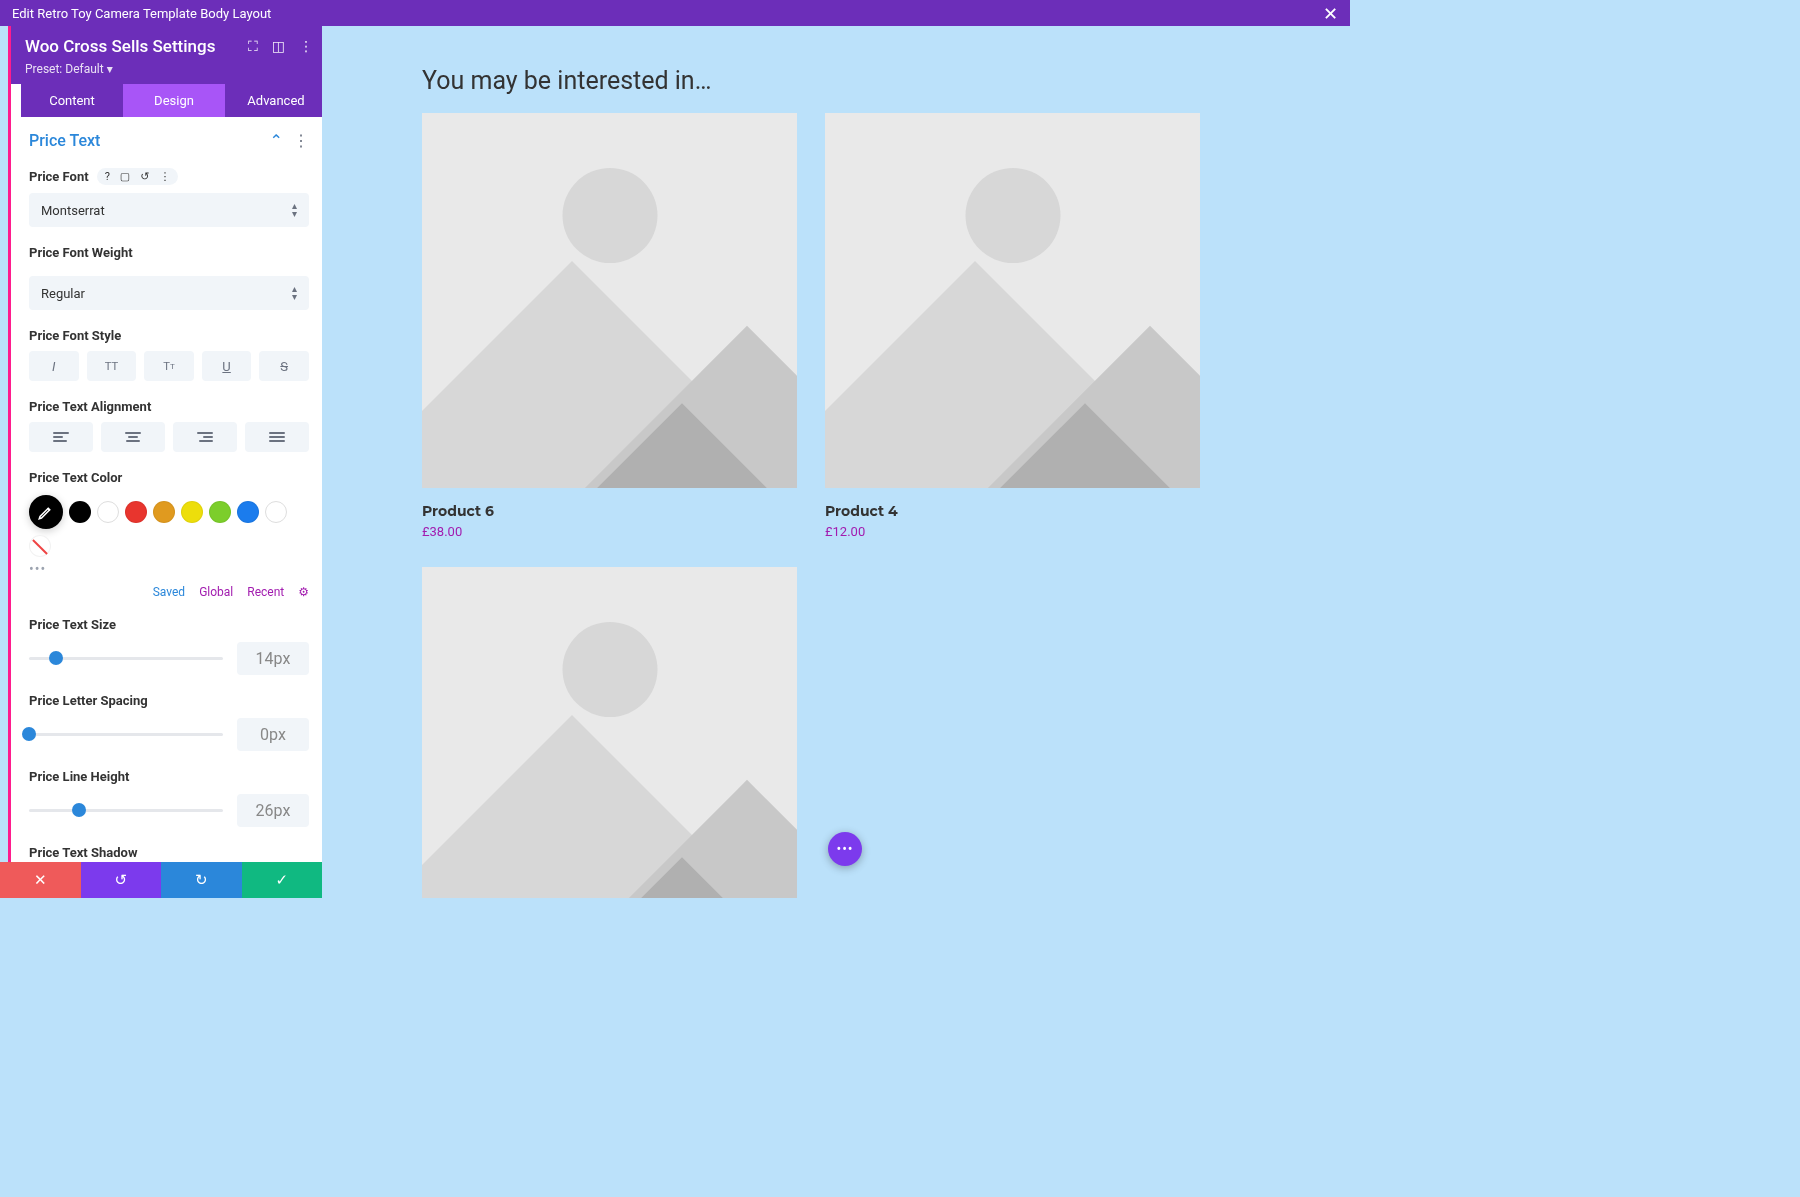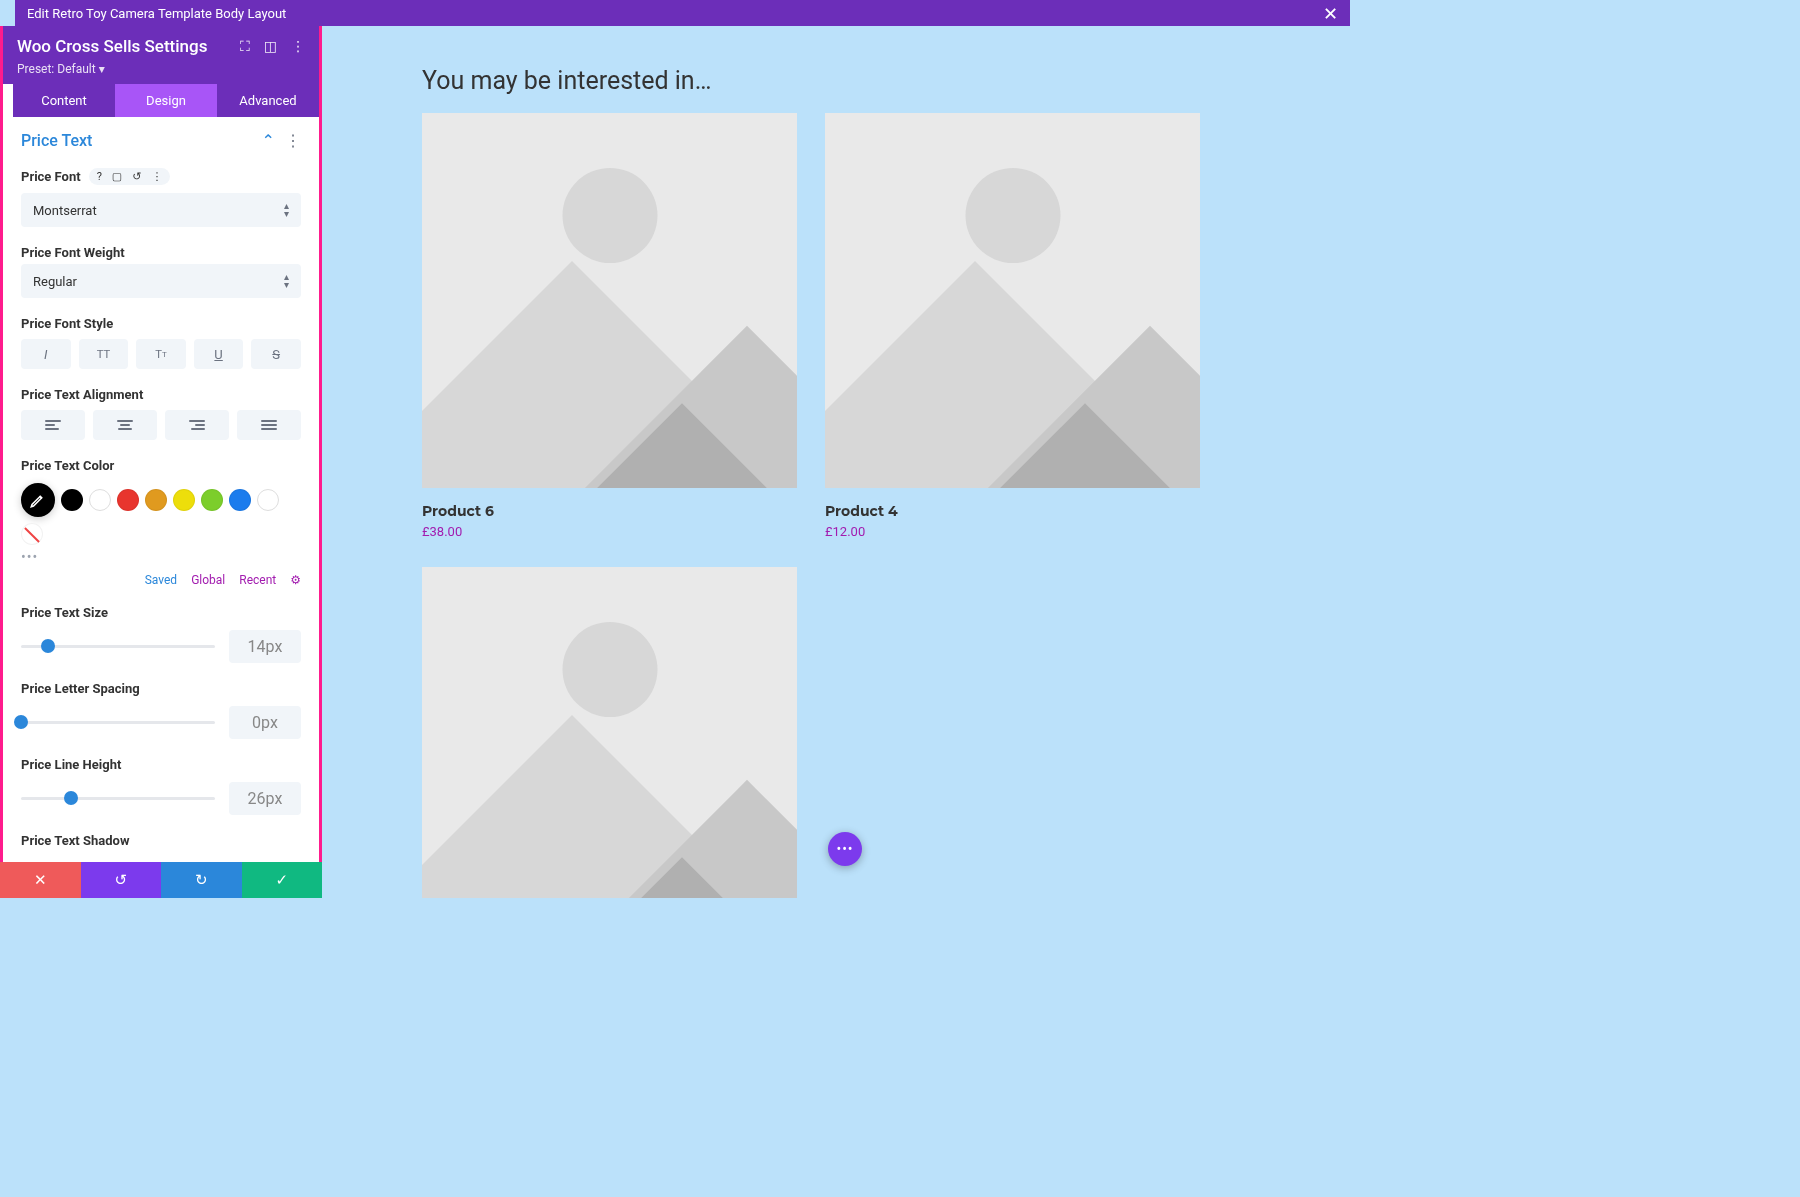--- a/index.html
+++ b/index.html
@@ -1,25 +1,25 @@
 <!DOCTYPE html>
 <html><head>
 <meta charset="utf-8">
 <style>
 * { margin: 0; padding: 0; box-sizing: border-box; font-family: -apple-system, BlinkMacSystemFont, "Segoe UI", Roboto, sans-serif; }
 body { background: #bbe1fa; overflow: hidden; }
 
-.app { width: 1350px; height: 898px; position: relative; padding-left: 15px; }
+.app { width: 1350px; height: 898px; position: relative; }
 
 
 .top-bar { background: #6c2eb9; height: 26px; display: flex; align-items: center; padding: 0 12px; color: #fff; font-size: 13px; justify-content: space-between; }
 .close-x { font-size: 18px; cursor: pointer; }
 
 
-.sidebar { position: absolute; top: 26px; left: 0; width: 322px; height: 872px; display: flex; flex-direction: column; background: #fff; border: 3px solid #ff1b8d; border-top: none; }
+.sidebar { position: absolute; top: 26px; left: 8px; width: 322px; height: 872px; display: flex; flex-direction: column; background: #fff; border: 3px solid #ff1b8d; border-top: none; }
 
 .sidebar-header { background: #6c2eb9; color: #fff; padding: 10px 14px 8px; }
 .sidebar-title-row { display: flex; align-items: center; justify-content: space-between; }
 .sidebar-title { font-size: 17px; font-weight: 500; }
 .sidebar-header-icons { display: flex; gap: 14px; align-items: center; }
 .sidebar-header-icons span { font-size: 14px; cursor: pointer; opacity: 0.9; }
 .preset-row { font-size: 12px; margin-top: 6px; opacity: 0.85; }
 
 .tabs { display: flex; background: #6c2eb9; margin-left: 10px; }
 .tab { flex: 1; text-align: center; padding: 9px 0; color: #fff; font-size: 13px; cursor: pointer; }
@@ -143,21 +143,21 @@
             <span>⋮</span>
           </div>
         </div>
         <div class="select-box">
           <span>Montserrat</span>
           <span class="select-caret">▴<br>▾</span>
         </div>
       </div>
 
       <div class="field">
-        <div class="field-label" style="margin-bottom:4px">Price Font Weight</div>
+        <div class="field-label" style="margin-bottom:16px">Price Font Weight</div>
         <div class="select-box">
           <span>Regular</span>
           <span class="select-caret">▴<br>▾</span>
         </div>
       </div>
 
       <div class="field">
         <div class="field-label" style="margin-bottom:8px">Price Font Style</div>
         <div class="btn-group">
           <div class="style-btn">

